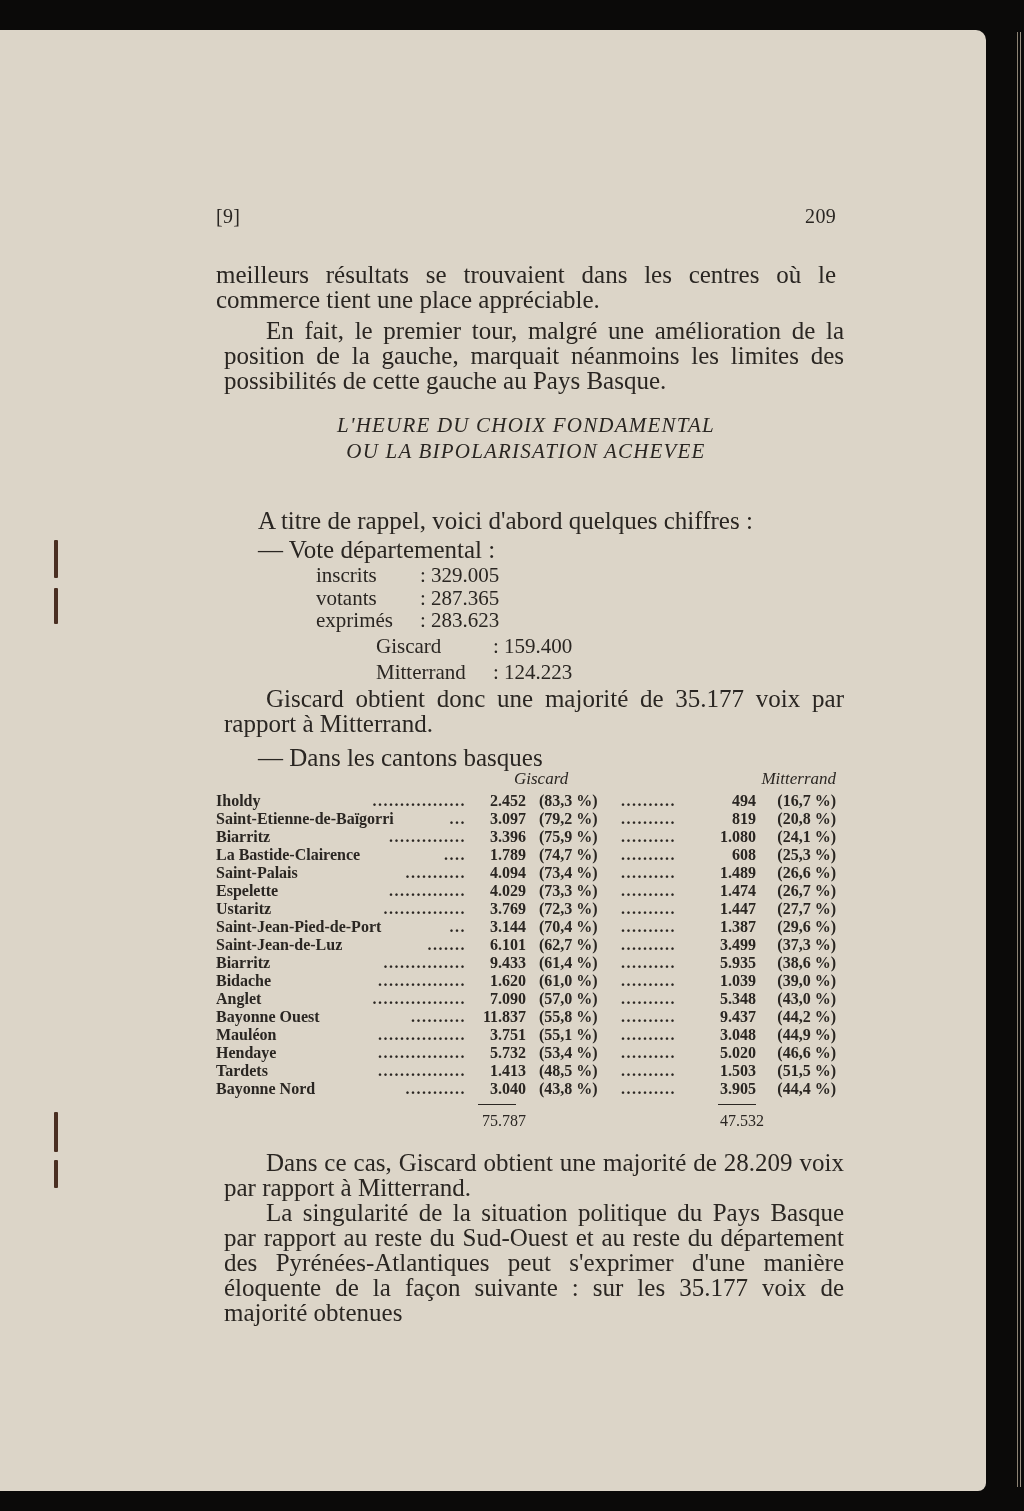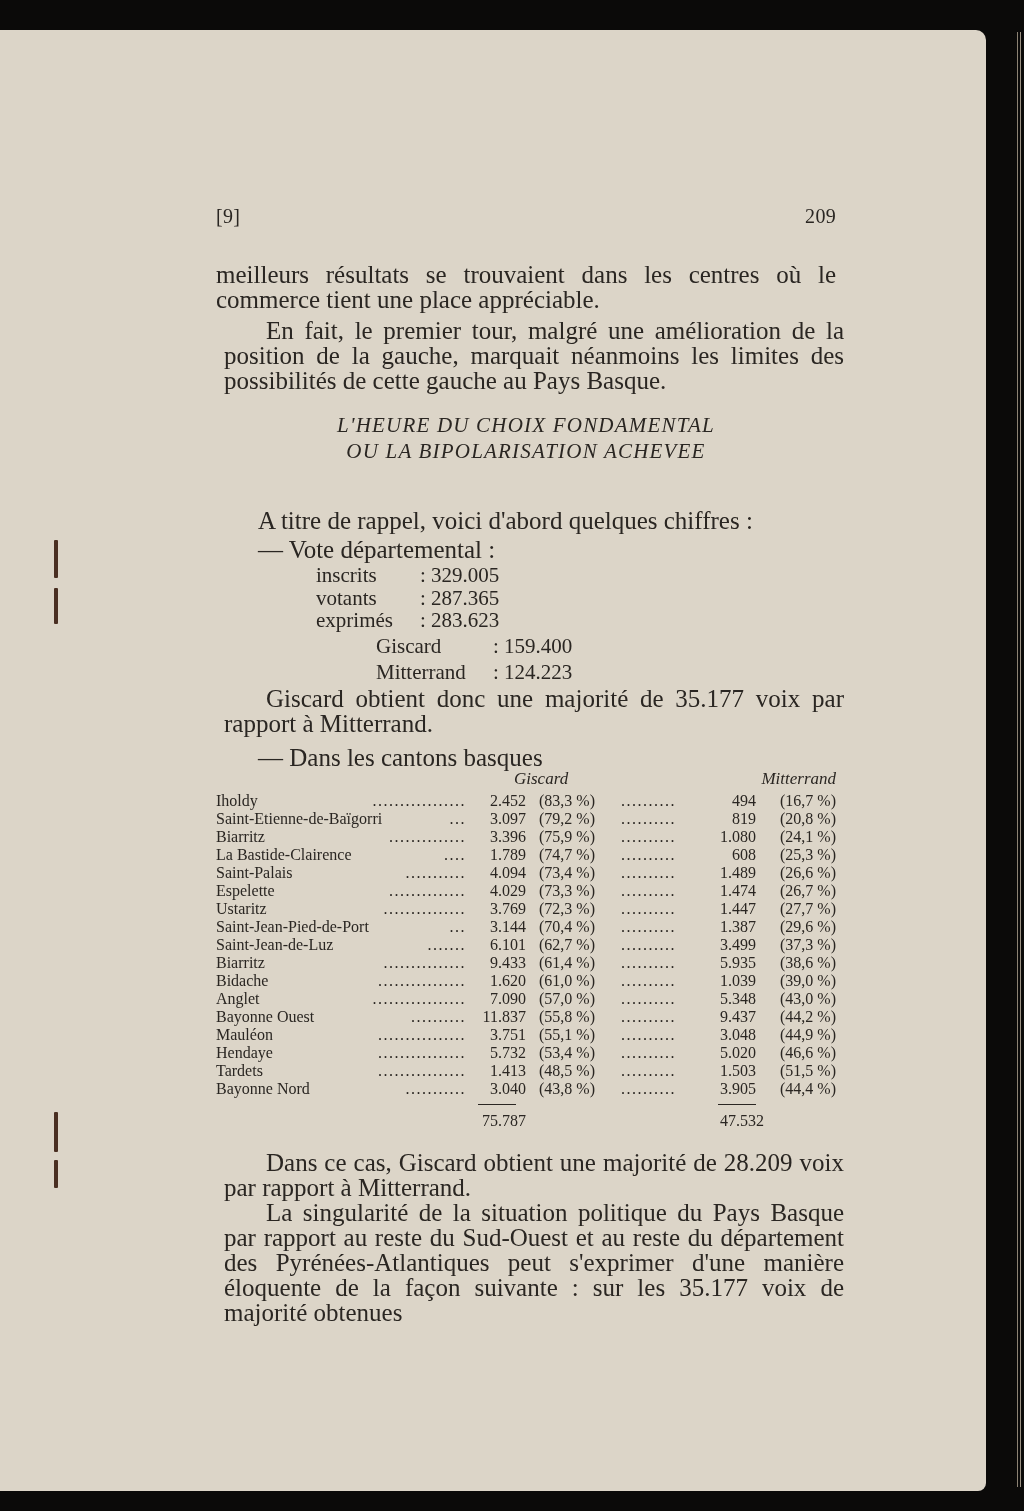--- a/index.html
+++ b/index.html
@@ -19,21 +19,21 @@
     font-size: 20px; letter-spacing: 0.3px;
   }
   .running-head .title { letter-spacing: 0.5px; }
   .text { position: absolute; left: 216px; width: 620px; font-size: 25px; line-height: 25px; text-align: justify; }
   .indent { text-indent: 42px; margin-left: 8px; }
   .heading { position: absolute; left: 216px; width: 620px; text-align: center; font-size: 21px; line-height: 26px; letter-spacing: 1.2px; }
   .heading i { font-style: italic; }
   .stat-row { position: absolute; font-size: 21px; line-height: 24px; white-space: pre; }
   .table { position: absolute; left: 216px; top: 770px; width: 620px; font-size: 16px; line-height: 18px; }
   .thead { position: relative; height: 22px; font-style: italic; font-size: 17px; }
-  .row { position: relative; height: 18px; white-space: nowrap; }
+  .row { position: relative; height: 18px; white-space: nowrap; font-weight: bold; }
   .row .name { position: absolute; left: 0; }
   .row .dots1 { position: absolute; right: 370px; letter-spacing: 1.5px; }
   .row .gv { position: absolute; right: 310px; text-align: right; }
   .row .gp { position: absolute; left: 323px; }
   .row .dots2 { position: absolute; left: 405px; letter-spacing: 1.5px; }
   .row .mv { position: absolute; right: 80px; text-align: right; }
   .row .mp { position: absolute; right: 0; }
   .totals { position: relative; height: 40px; }
   .rule { position: absolute; top: 6px; height: 1px; background: #2a2622; width: 38px; }
 </style>

